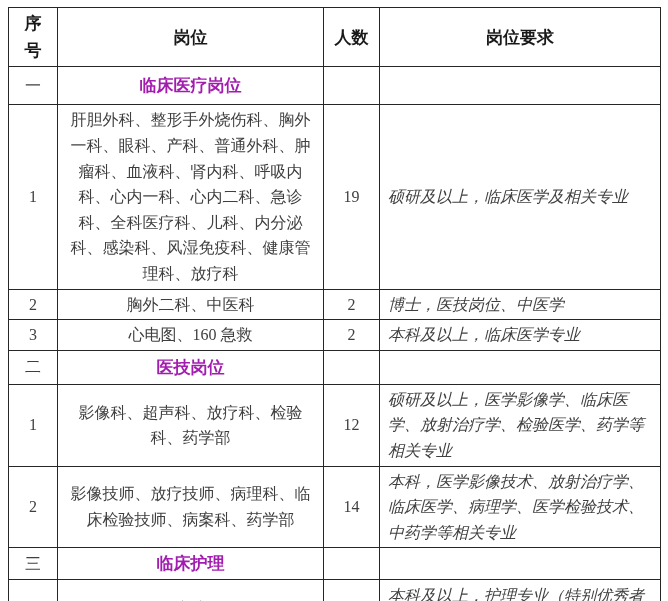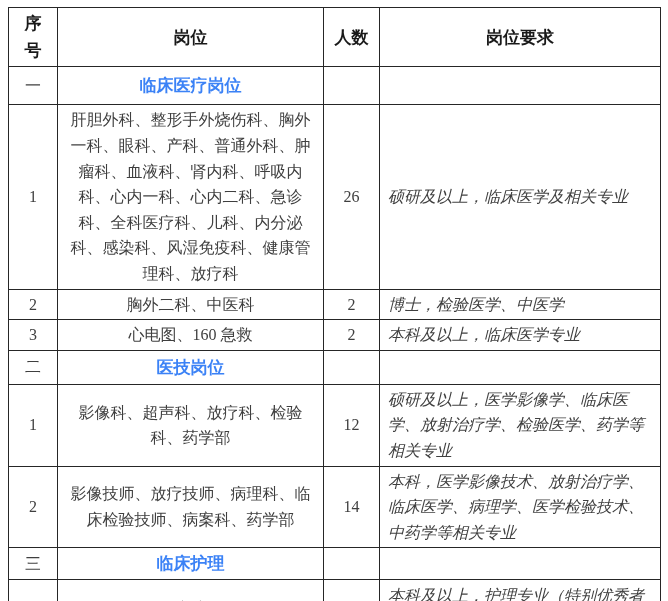--- a/index.html
+++ b/index.html
@@ -45,21 +45,21 @@
     height: 38px;
   }
   td.no   { text-align: center; }
   td.cnt  { text-align: center; }
   td.pos  { text-align: center; }
   td.req  { text-align: left; font-style: italic; }
 
   tr.section td.pos {
     font-weight: bold;
     text-align: center;
-    color: #3b82f6;
+    color: #a21caf;
     font-size: 17px;
   }
   td.pos.center { text-align: center; }
 
   
   tr.rh-38  { height: 38px; }
   tr.rh-34  { height: 34px; }
   tr.rh-32  { height: 32px; }
   tr.rh-30  { height: 30px; }
   tr.rh-58  { height: 58px; }
@@ -88,28 +88,28 @@
     <tbody>
       <tr class="section rh-38">
         <td class="no">一</td>
         <td class="pos">临床医疗岗位</td>
         <td class="cnt"></td>
         <td class="req"></td>
       </tr>
       <tr class="rh-180">
         <td class="no">1</td>
         <td class="pos">肝胆外科、整形手外烧伤科、胸外一科、眼科、产科、普通外科、肿瘤科、血液科、肾内科、呼吸内科、心内一科、心内二科、急诊科、全科医疗科、儿科、内分泌科、感染科、风湿免疫科、健康管理科、放疗科</td>
-        <td class="cnt">26</td>
+        <td class="cnt">19</td>
         <td class="req">硕研及以上，临床医学及相关专业</td>
       </tr>
       <tr class="rh-30">
         <td class="no">2</td>
         <td class="pos">胸外二科、中医科</td>
         <td class="cnt">2</td>
-        <td class="req">博士，检验医学、中医学</td>
+        <td class="req">博士，医技岗位、中医学</td>
       </tr>
       <tr class="rh-30">
         <td class="no">3</td>
         <td class="pos">心电图、160 急救</td>
         <td class="cnt">2</td>
         <td class="req">本科及以上，临床医学专业</td>
       </tr>
       <tr class="section rh-34">
         <td class="no">二</td>
         <td class="pos">医技岗位</td>

